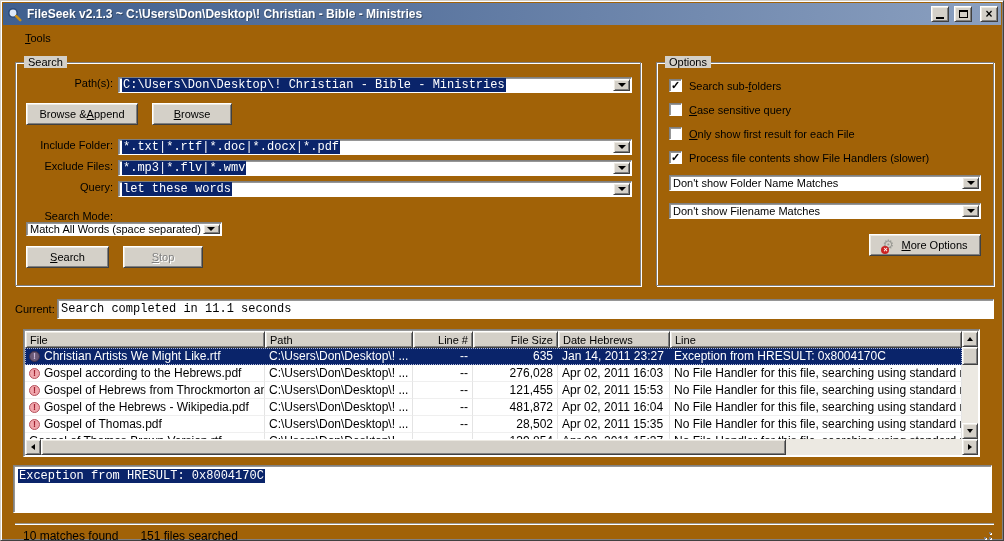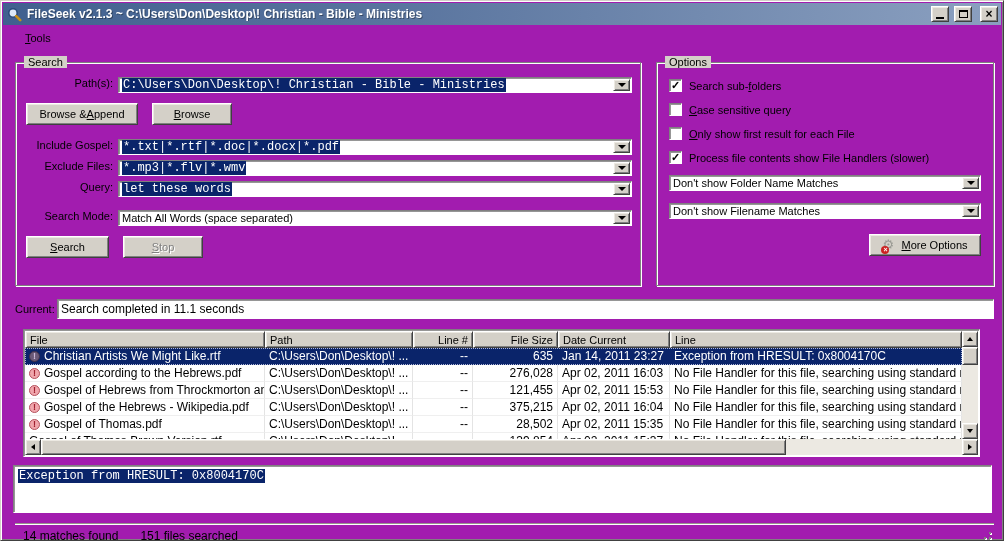--- a/index.html
+++ b/index.html
@@ -1,20 +1,20 @@
 <!DOCTYPE html>
 <html><head>
 <meta charset="utf-8">
 <style>
   * { margin:0; padding:0; box-sizing:border-box; }
   html,body { width:1004px; height:541px; }
   body { font-family:"Liberation Sans", sans-serif; font-size:11px; color:#000; }
 
   #window {
-    width:1004px; height:541px; background:#a21caf;
+    width:1004px; height:541px; background:#a16207;
     border:1px solid #404040; border-top-color:#d4d0c8; border-left-color:#d4d0c8;
     box-shadow: inset 1px 1px 0 #ffffff, inset -1px -1px 0 #808080;
     display:flex; flex-direction:column; overflow:hidden;
   }
 
   
   .titlebar {
     height:22px; margin:2px 2px 0 2px; padding:0 3px 0 4px;
     background:linear-gradient(90deg,#40608f 0%, #5a759f 40%, #8ba0c0 100%);
     display:flex; align-items:center; gap:5px; flex:0 0 auto;
@@ -85,21 +85,21 @@
 
   .more-btn { width:112px; margin-left:auto; margin-top:11px; gap:4px; }
   .gear-wrap { position:relative; width:15px; height:14px; }
   .gear-wrap .gear { font-size:13px; line-height:13px; color:#9a9a94; }
   .gear-wrap .badge { position:absolute; left:-1px; bottom:-2px; width:8px; height:8px; border-radius:50%;
                       background:#cc2222; color:#fff; font-size:7px; line-height:8px; text-align:center; font-weight:bold; }
 
   .current-row { display:flex; align-items:center; margin-top:13px; }
   .current-row .lbl { width:42px; text-align:right; padding-right:5px; }
   .current-row .field { flex:1; height:20px; display:flex; align-items:center; padding:0 3px;
-                        font-family:Liberation Sans, sans-serif; font-size:12px; white-space:pre; }
+                        font-family:Liberation Mono, monospace; font-size:12px; white-space:pre; }
 
   
   .listview { margin-top:10px; margin-left:8px; margin-right:14px; height:128px; position:relative;
               background:#fff; border:1px solid; border-color:#808080 #fff #fff #808080;
               box-shadow:inset 1px 1px 0 rgba(64,64,64,.55); overflow:hidden; }
   .lv-inner { position:absolute; left:1px; top:1px; right:17px; bottom:17px; overflow:hidden; }
   .lv-header { display:flex; height:17px; }
   .lv-header .hcell { background:#d4d0c8; border:1px solid; border-color:#fff #404040 #404040 #fff;
                       box-shadow:inset 1px 1px 0 #ece9e2, inset -1px -1px 0 #808080;
                       padding:1px 4px; font-size:11px; display:flex; align-items:center; overflow:hidden; white-space:nowrap; flex:0 0 auto; }
@@ -192,21 +192,21 @@
               </span>
           </div>
         </div>
 
         <div class="btnrow" style="margin:10px 0 14px 0;">
           <div class="btn raised" style="width:112px;">Browse &amp; <u>A</u>ppend</div>
           <div class="btn raised" style="width:80px;"><u>B</u>rowse</div>
         </div>
 
         <div class="field-row">
-          <span class="lbl">Include Gospel:</span>
+          <span class="lbl">Include Folder:</span>
           <div class="combo">
             <span class="sel-text">*.txt|*.rtf|*.doc|*.docx|*.pdf</span>
             <span class="drop-btn">
                 <i class="arrow-down"></i>
               </span>
           </div>
         </div>
 
         <div class="field-row">
           <span class="lbl">Exclude Files:</span>
@@ -221,21 +221,21 @@
         <div class="field-row">
           <span class="lbl">Query:</span>
           <div class="combo">
             <span class="sel-text">let these words</span>
             <span class="drop-btn">
                 <i class="arrow-down"></i>
               </span>
           </div>
         </div>
 
-        <div class="field-row" style="margin-top:13px;">
+        <div class="field-row" style="margin-top:13px;flex-direction:column;">
           <span class="lbl">Search Mode:</span>
           <div class="combo">
             <span class="plain-text">Match All Words (space separated)</span>
             <span class="drop-btn">
                 <i class="arrow-down"></i>
               </span>
           </div>
         </div>
 
         <div class="btnrow" style="margin-top:10px;">
@@ -300,21 +300,21 @@
       <div class="field sunken">Search completed in 11.1 seconds</div>
     </div>
 
     <div class="listview">
       <div class="lv-inner">
         <div class="lv-header">
           <div class="hcell c-file">File</div>
           <div class="hcell c-path">Path</div>
           <div class="hcell c-line ralign">Line #</div>
           <div class="hcell c-size ralign">File Size</div>
-          <div class="hcell c-date">Date Current</div>
+          <div class="hcell c-date">Date Hebrews</div>
           <div class="hcell c-msg" style="flex:1;">Line</div>
         </div>
         <div class="lv-rows">
 
           <div class="lv-row selected">
             <div class="cell c-file">
                 <span class="warn-ico">!</span>
                 <span>Christian Artists We Might Like.rtf</span>
               </div>
             <div class="cell c-path">C:\Users\Don\Desktop\! ...</div>
@@ -348,21 +348,21 @@
             <div class="cell c-msg" style="flex:1;">No File Handler for this file, searching using standard method.</div>
           </div>
 
           <div class="lv-row">
             <div class="cell c-file">
                 <span class="warn-ico">!</span>
                 <span>Gospel of the Hebrews - Wikipedia.pdf</span>
               </div>
             <div class="cell c-path">C:\Users\Don\Desktop\! ...</div>
             <div class="cell c-line ralign">--</div>
-            <div class="cell c-size ralign">375,215</div>
+            <div class="cell c-size ralign">481,872</div>
             <div class="cell c-date">Apr 02, 2011 16:04</div>
             <div class="cell c-msg" style="flex:1;">No File Handler for this file, searching using standard method.</div>
           </div>
 
           <div class="lv-row">
             <div class="cell c-file">
                 <span class="warn-ico">!</span>
                 <span>Gospel of Thomas.pdf</span>
               </div>
             <div class="cell c-path">C:\Users\Don\Desktop\! ...</div>
@@ -405,21 +405,21 @@
             <i class="tri right"></i>
           </div>
       </div>
     </div>
 
     <div class="preview sunken">
       <span class="sel-text">Exception from HRESULT: 0x8004170C</span>
     </div>
 
     <div class="statusbar">
-      <span class="stat">14 matches found</span>
+      <span class="stat">10 matches found</span>
       <span class="stat">151 files searched</span>
       <span class="grip">
           <i></i>
           <i></i>
           <i></i>
           <i></i>
           <i></i>
           <i></i>
         </span>
     </div>

